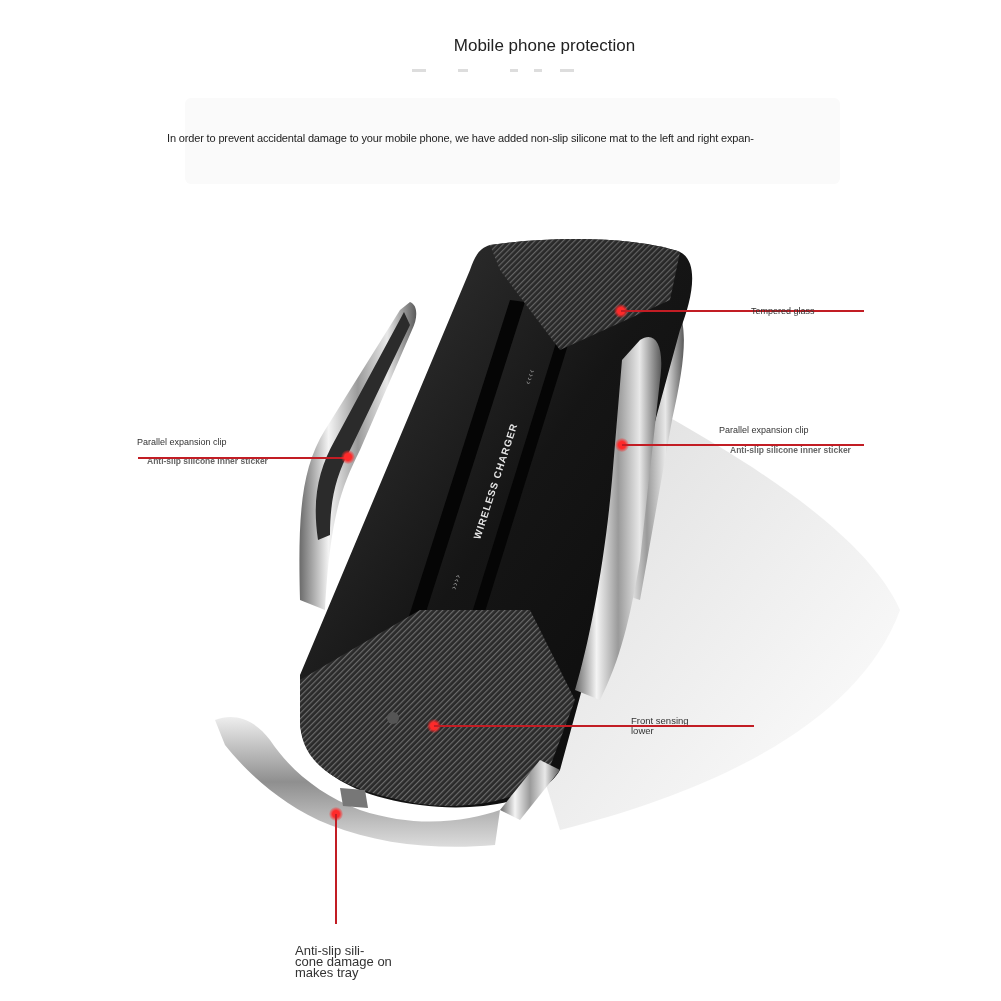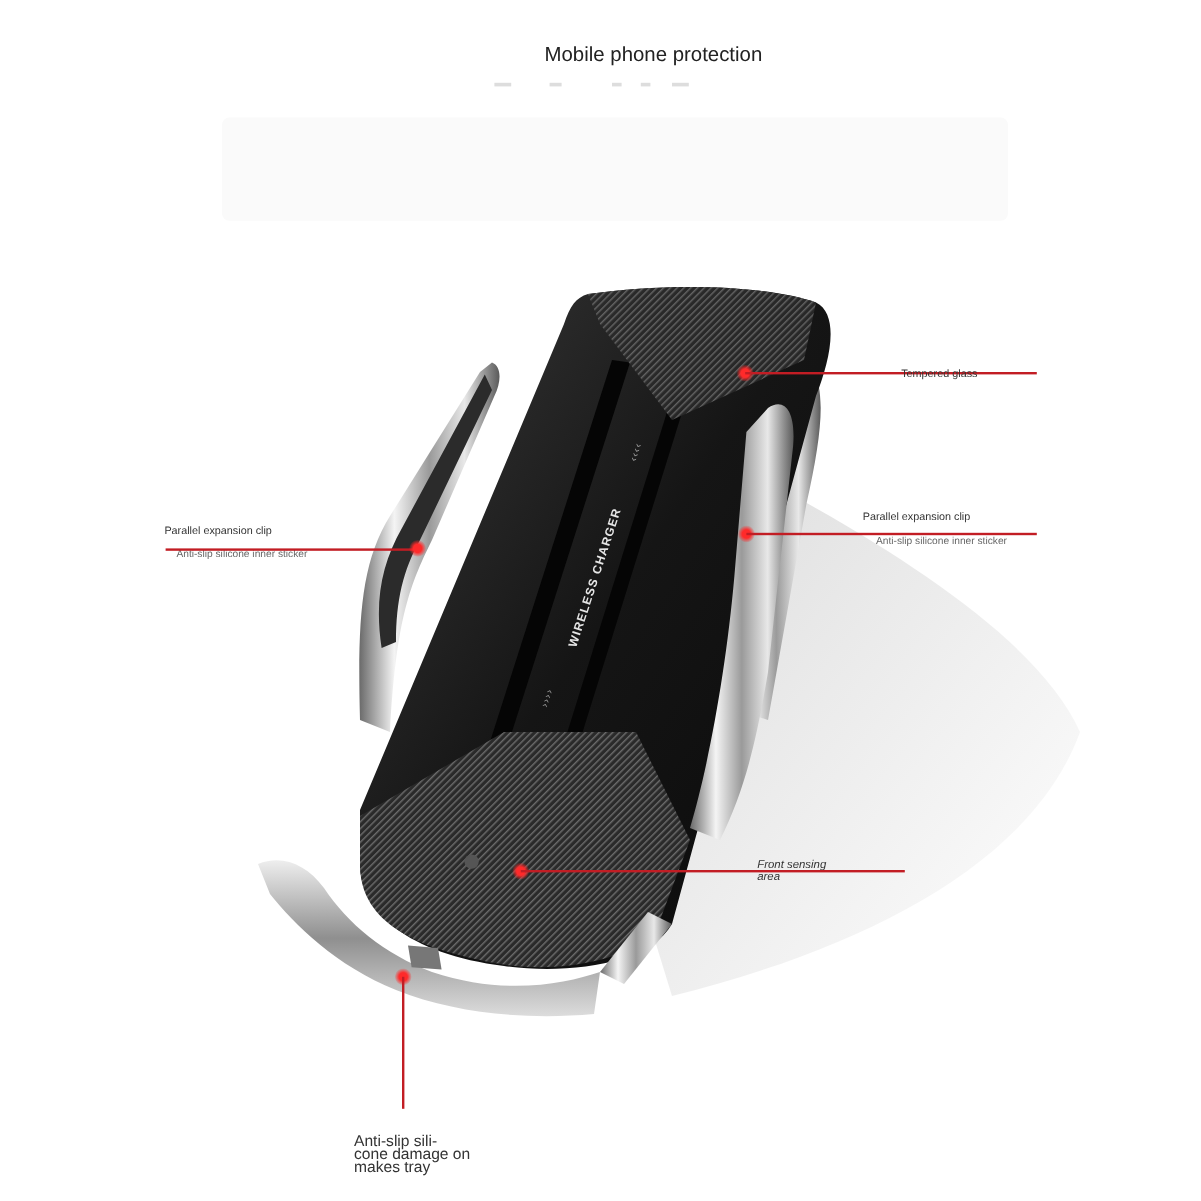--- a/index.html
+++ b/index.html
@@ -28,21 +28,21 @@
       font-size: 11px; line-height: 42px; color: #222;
       letter-spacing: -0.15px;
     }
     .para div { white-space: nowrap; }
 
     .product { position: absolute; left: 0; top: 0; width: 1001px; height: 1001px; }
 
     .label {
       position: absolute; font-size: 9px; color: #333; white-space: nowrap; margin-top: 16px;
     }
-    .label.sub { color: #666; font-size: 8.5px; }
+    .label.sub { color: #666; font-size: 8.5px; font-weight: bold; }
     .label.big { font-size: 13px; line-height: 11px; color: #333; white-space: normal; }
 
     .lead {
       position: absolute; background: #c21d24; height: 1.5px;
     }
     .lead.v { width: 1.5px; height: auto; }
     .dot {
       position: absolute; width: 14px; height: 14px; border-radius: 50%;
       background: radial-gradient(circle, #ff2a2a 0%, #ff2a2a 35%, rgba(255,40,40,0.35) 60%, rgba(255,40,40,0) 75%);
       transform: translate(-50%, -50%);
@@ -55,20 +55,21 @@
 <div class="title-ghost">
   <span style="left:2px;width:14px"></span>
   <span style="left:48px;width:10px"></span>
   <span style="left:100px;width:8px"></span>
   <span style="left:124px;width:8px"></span>
   <span style="left:150px;width:14px"></span>
 </div>
 
 <div class="para-bg"></div>
 <div class="para">
+  <div>In order to prevent accidental damage to your mobile phone, we have added non-slip silicone mat to the left and right expan-</div>
 </div>
 
 <svg class="product" viewBox="0 0 1001 1001" xmlns="http://www.w3.org/2000/svg">
   <defs>
     <linearGradient id="chrome" x1="0" y1="0" x2="1" y2="0">
       <stop offset="0" stop-color="#6a6a6a"></stop>
       <stop offset="0.25" stop-color="#f4f4f4"></stop>
       <stop offset="0.5" stop-color="#9a9a9a"></stop>
       <stop offset="0.75" stop-color="#e8e8e8"></stop>
       <stop offset="1" stop-color="#5a5a5a"></stop>
@@ -128,23 +129,23 @@
 <div class="label" style="left:137px; top:421px;">Parallel expansion clip</div>
 <div class="label sub" style="left:147px; top:440px;">Anti-slip silicone inner sticker</div>
 <div class="lead" style="left:138px; top:457px; width:210px;"></div>
 <div class="dot" style="left:348px; top:457px;"></div>
 
 <div class="label" style="left:719px; top:409px;">Parallel expansion clip</div>
 <div class="label sub" style="left:730px; top:429px;">Anti-slip silicone inner sticker</div>
 <div class="dot" style="left:622px; top:445px;"></div>
 <div class="lead" style="left:622px; top:444px; width:242px;"></div>
 
-<div class="label big" style="left:631px; top:700px; width:90px; font-size:9.5px; line-height:10px;font-style:italic;">
+<div class="label big" style="left:631px; top:700px; width:90px; font-size:9.5px; line-height:10px;">
   <div>Front sensing</div>
-  <div>area</div>
+  <div>lower</div>
 </div>
 <div class="dot" style="left:434px; top:726px;"></div>
 <div class="lead" style="left:434px; top:725px; width:320px;"></div>
 
 <div class="dot" style="left:336px; top:814px;"></div>
 <div class="lead v" style="left:335px; top:814px; height:110px;"></div>
 <div class="label big" style="left:295px; top:929px; width:100px;">
   <div>Anti-slip sili-</div>
   <div>cone damage on</div>
   <div>makes tray</div>

